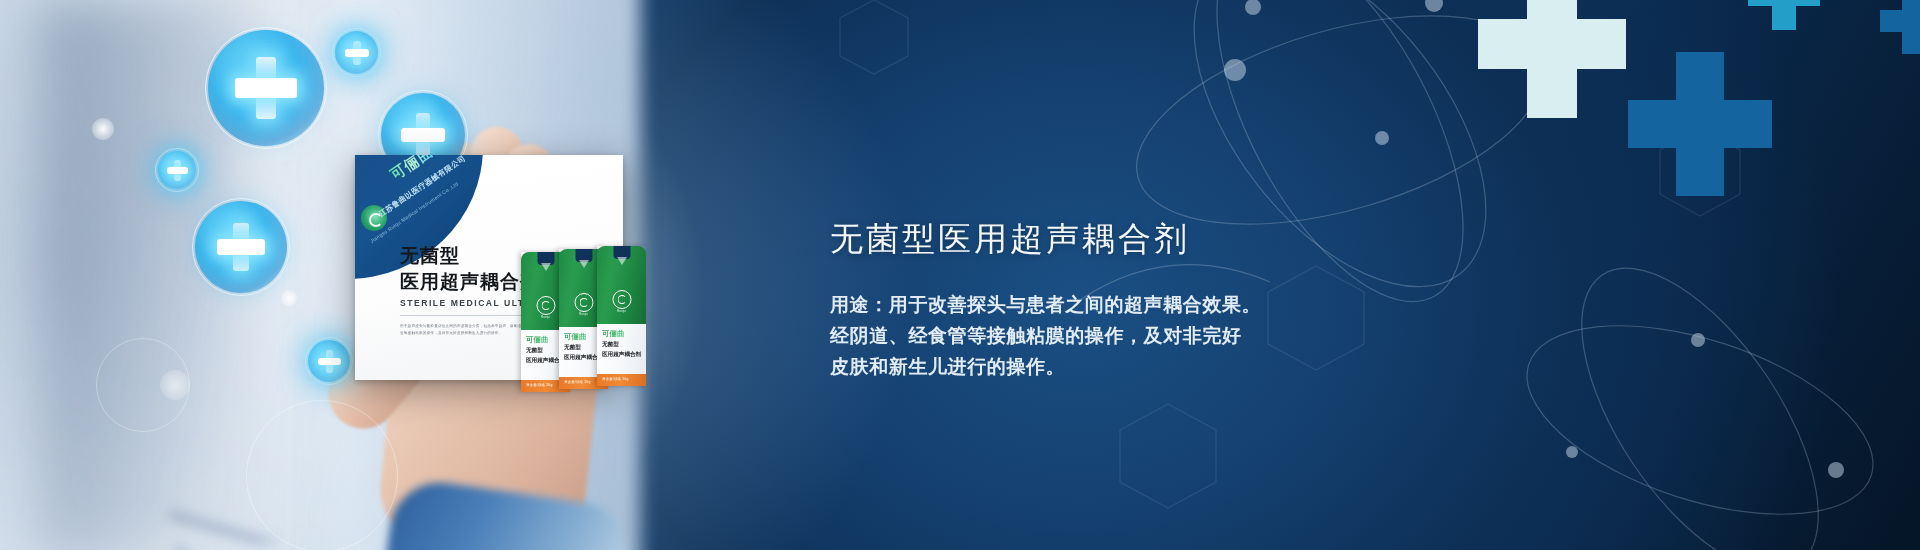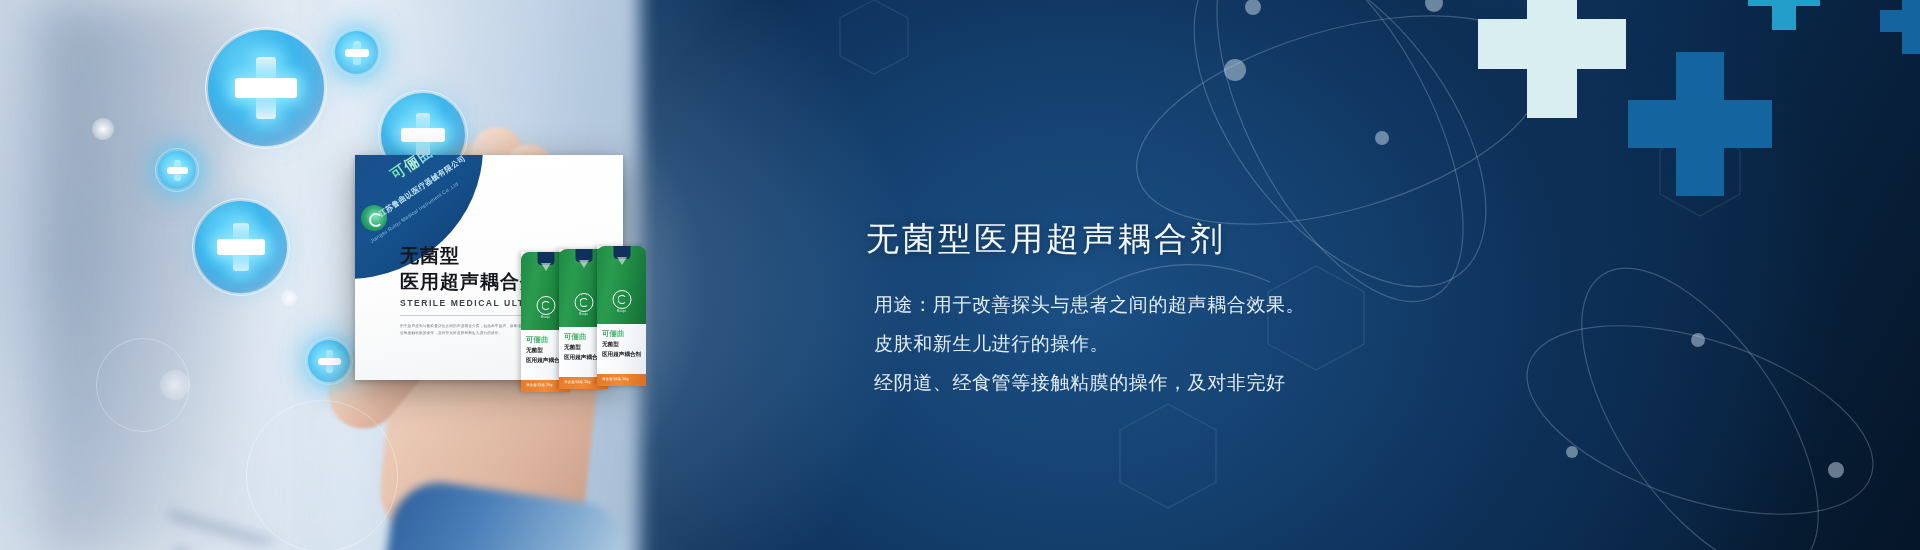--- a/index.html
+++ b/index.html
@@ -168,25 +168,25 @@
     background:linear-gradient(100deg,#ffffff 0%,#f6f8fa 55%,#e6ebf0 100%);}
   .sa-brand{position:absolute;left:5px;top:5px;font-size:7.5px;font-weight:700;
     background:linear-gradient(90deg,#2f9e55,#56c47c);-webkit-background-clip:text;background-clip:text;color:transparent;}
   .sa-l1{position:absolute;left:5px;top:17px;font-size:5.6px;font-weight:700;color:#16191d;white-space:nowrap;}
   .sa-l2{position:absolute;left:5px;top:27px;font-size:5.6px;font-weight:700;color:#16191d;white-space:nowrap;}
   .sa-foot{position:absolute;left:0;top:128px;width:100%;height:12px;
     background:linear-gradient(100deg,#e8792a 0%,#f08a35 50%,#d96d20 100%);}
   .sa-foot span{position:absolute;left:5px;top:3px;font-size:3.4px;color:#fff;letter-spacing:.2px;white-space:nowrap;}
 
   
-  .copy{position:absolute;left:866px;top:218px;width:640px;}
+  .copy{position:absolute;left:830px;top:218px;width:640px;}
   .headline{font-size:33px;line-height:1.25;font-weight:400;color:#f2f7fb;letter-spacing:3px;
     text-shadow:0 1px 6px rgba(0,0,0,.35);margin:0;}
   .body{margin:31px 0 0 0;font-size:19px;line-height:1.62;color:#e2ecf4;letter-spacing:.6px;}
-  .body p{margin:8px;white-space:nowrap;}
+  .body p{margin:0;white-space:nowrap;font-weight:bold;}
 </style>
 </head>
 <body>
 
 <div class="banner">
 
   <div class="photo">
     <div class="coat"></div>
     <div class="coat-shadow"></div>
     <div class="stetho"></div>
@@ -346,18 +346,18 @@
         <span>净含量/规格 20g</span>
       </div>
     </div>
 
   </div>
 
   <div class="copy">
     <h1 class="headline">无菌型医用超声耦合剂</h1>
     <div class="body">
       <p>用途：用于改善探头与患者之间的超声耦合效果。</p>
+      <p>经阴道、经食管等接触粘膜的操作，及对非完好</p>
       <p>皮肤和新生儿进行的操作。</p>
-      <p>经阴道、经食管等接触粘膜的操作，及对非完好</p>
     </div>
   </div>
 
 </div>
 
 </body></html>

